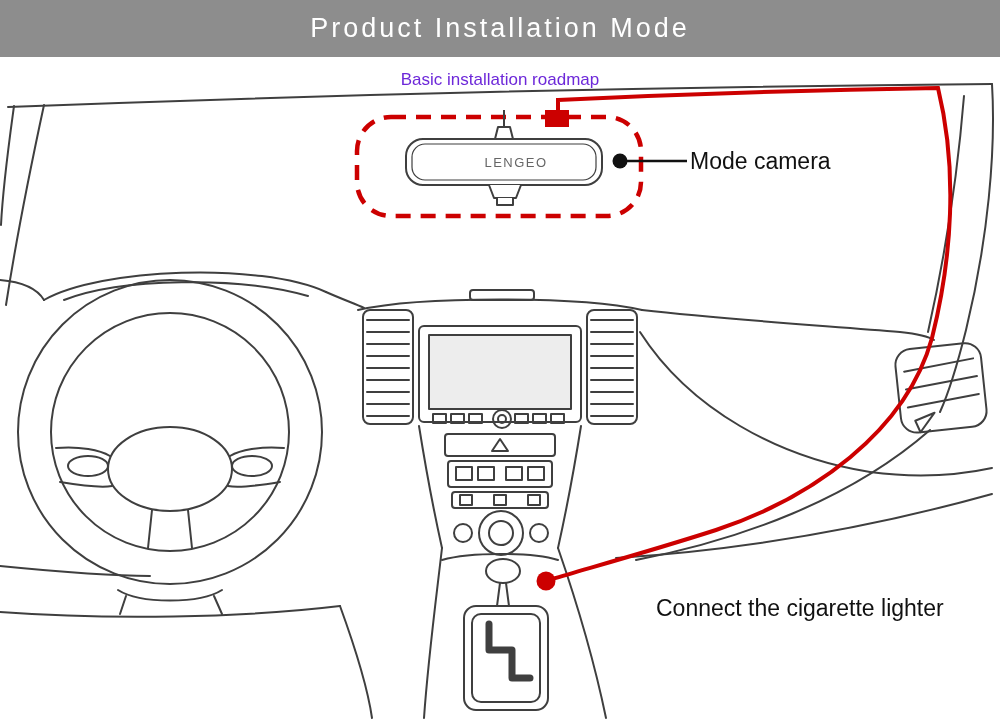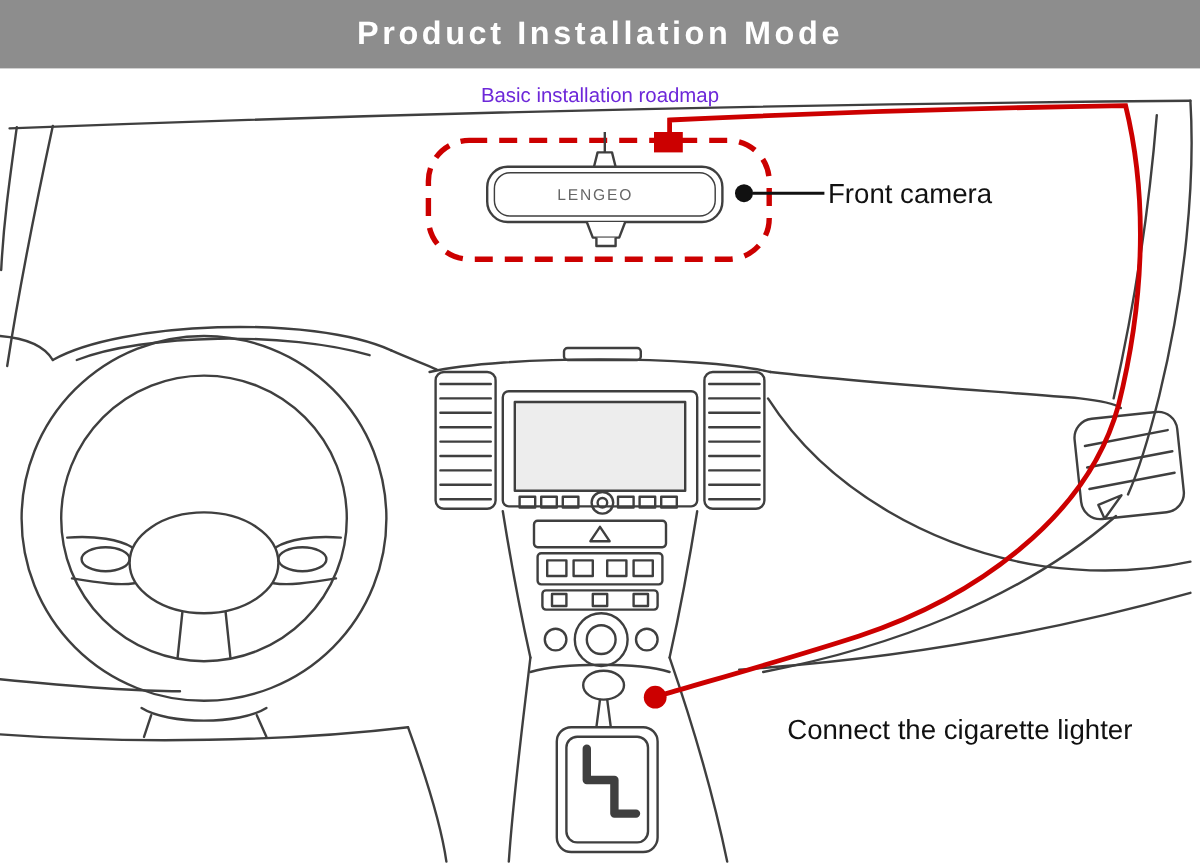--- a/index.html
+++ b/index.html
@@ -5,30 +5,30 @@
   html,body{margin:0;padding:0;}
   body{
     width:1000px;height:720px;position:relative;overflow:hidden;
     background:#ffffff;font-family:"Liberation Sans", sans-serif;
   }
   .header{
     position:absolute;top:0;left:0;width:1000px;height:57px;
     background:#8d8d8d;display:flex;align-items:center;justify-content:center;
   }
   .title{
-    color:#ffffff;font-size:27px;font-weight:700;letter-spacing:3px;text-align:right;
+    color:#ffffff;font-size:27px;font-weight:400;letter-spacing:3px;text-align:right;
   }
   .subtitle{
     position:absolute;top:70px;left:0;width:1000px;text-align:center;
     font-size:17px;color:#6d28d9;
   }
   .stage{position:absolute;top:0;left:0;width:1000px;height:720px;}
   .stage svg{position:absolute;top:0;left:0;}
   .mirror-brand{
-    position:absolute;top:155px;left:398px;width:196px;text-align:center;
+    position:absolute;top:155px;left:418px;width:196px;text-align:center;
     font-size:13px;color:#666666;letter-spacing:1.5px;
   }
   .callout{
     position:absolute;font-size:23px;color:#111111;white-space:nowrap;
   }
   .callout.front{top:148px;left:690px;}
   .callout.cig{top:595px;left:656px;}
 </style>
 </head>
 <body>
@@ -163,15 +163,15 @@
     <path d="M497 198 L 497 205 L 513 205 L 513 198"></path>
   </g>
 
   <circle cx="620" cy="161" r="7.5" fill="#111111"></circle>
   <path d="M627 161 L 687 161" stroke="#111111" stroke-width="2.5"></path>
 
   <circle cx="546" cy="581" r="9.5" fill="#cc0000"></circle>
 </svg>
 
   <div class="mirror-brand">LENGEO</div>
-  <div class="callout front">Front camera</div>
+  <div class="callout front">Mode camera</div>
   <div class="callout cig">Connect the cigarette lighter</div>
 </div>
 
 </body></html>

